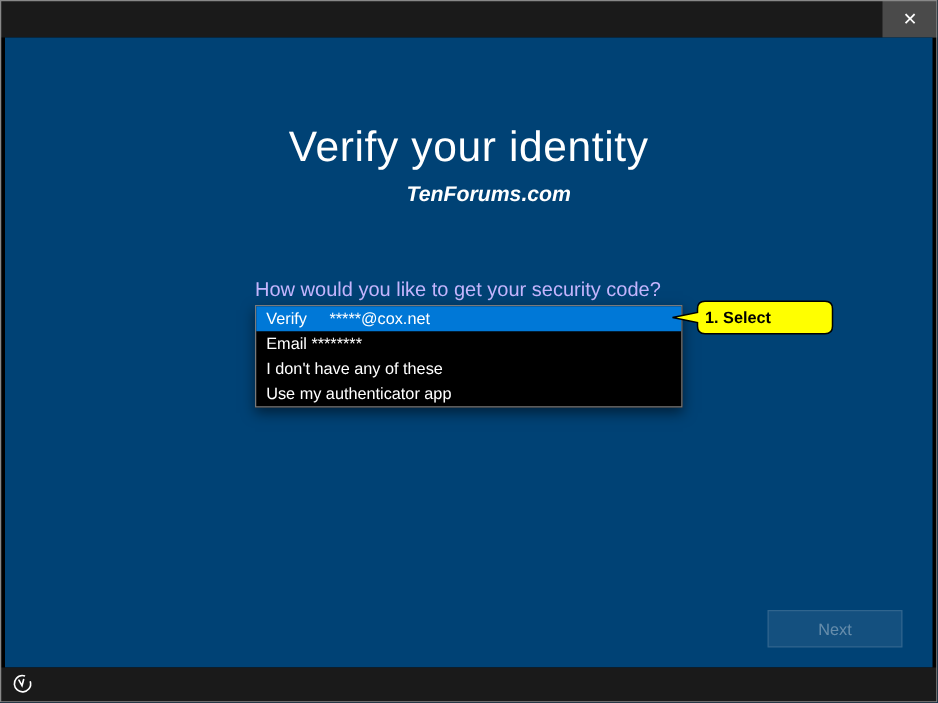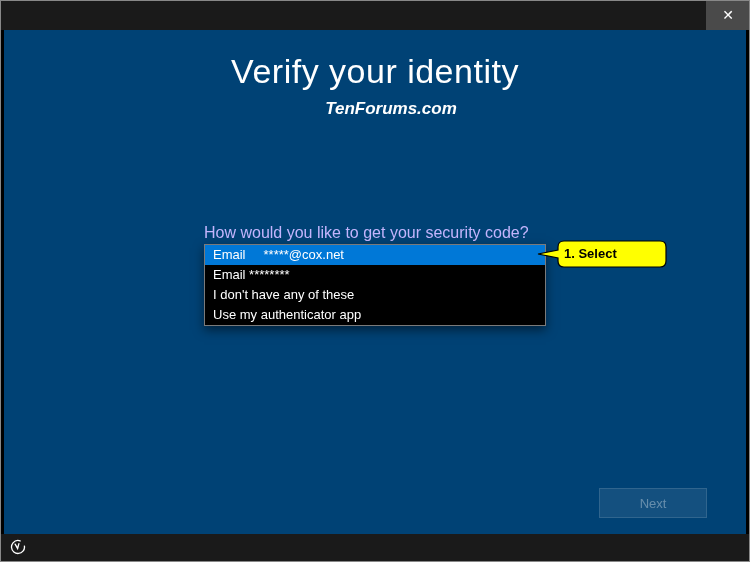--- a/index.html
+++ b/index.html
@@ -39,21 +39,21 @@
       left: 4px;
       right: 4px;
       bottom: 28px;
       background: #004275;
     }
     .page-title {
       text-align: center;
       color: #fff;
       font-weight: 300;
       font-size: 34px;
-      margin-top: 22px;
+      margin-top: 69px;
       letter-spacing: 0.5px;
     }
     .watermark {
       text-align: center;
       color: #fff;
       font-weight: bold;
       font-style: italic;
       font-size: 17px;
       margin-top: 8px;
       font-family: Arial, sans-serif;
@@ -103,21 +103,21 @@
       position: relative;
       z-index: 2;
       color: #000;
       font-size: 13px;
       font-weight: bold;
       margin-left: 0;
       font-family: Arial, sans-serif;
     }
     .next-btn {
       position: absolute;
-      right: 39px;
+      right: 24px;
       bottom: 16px;
       width: 108px;
       height: 30px;
       background: rgba(255,255,255,0.08);
       color: rgba(255,255,255,0.35);
       border: 1px solid rgba(255,255,255,0.12);
       display: flex;
       align-items: center;
       justify-content: center;
       font-size: 13px;
@@ -157,21 +157,21 @@
   </div>
 </div>
 
 <div class="oobe-area">
   <h1 class="page-title">Verify your identity</h1>
   <div class="watermark">TenForums.com</div>
 
   <div class="prompt">How would you like to get your security code?</div>
 
   <div class="dropdown">
-    <div class="dropdown-option selected">Email     *****@cox.net</div>
+    <div class="dropdown-option selected">Verify     *****@cox.net</div>
     <div class="dropdown-option">Email ********</div>
     <div class="dropdown-option">I don't have any of these</div>
     <div class="dropdown-option">Use my authenticator app</div>
   </div>
 
   <div class="callout">
     <svg width="140" height="34" viewBox="0 0 140 34">
       <path d="M 28 4 
                Q 22 4 22 10
                L 22 13

